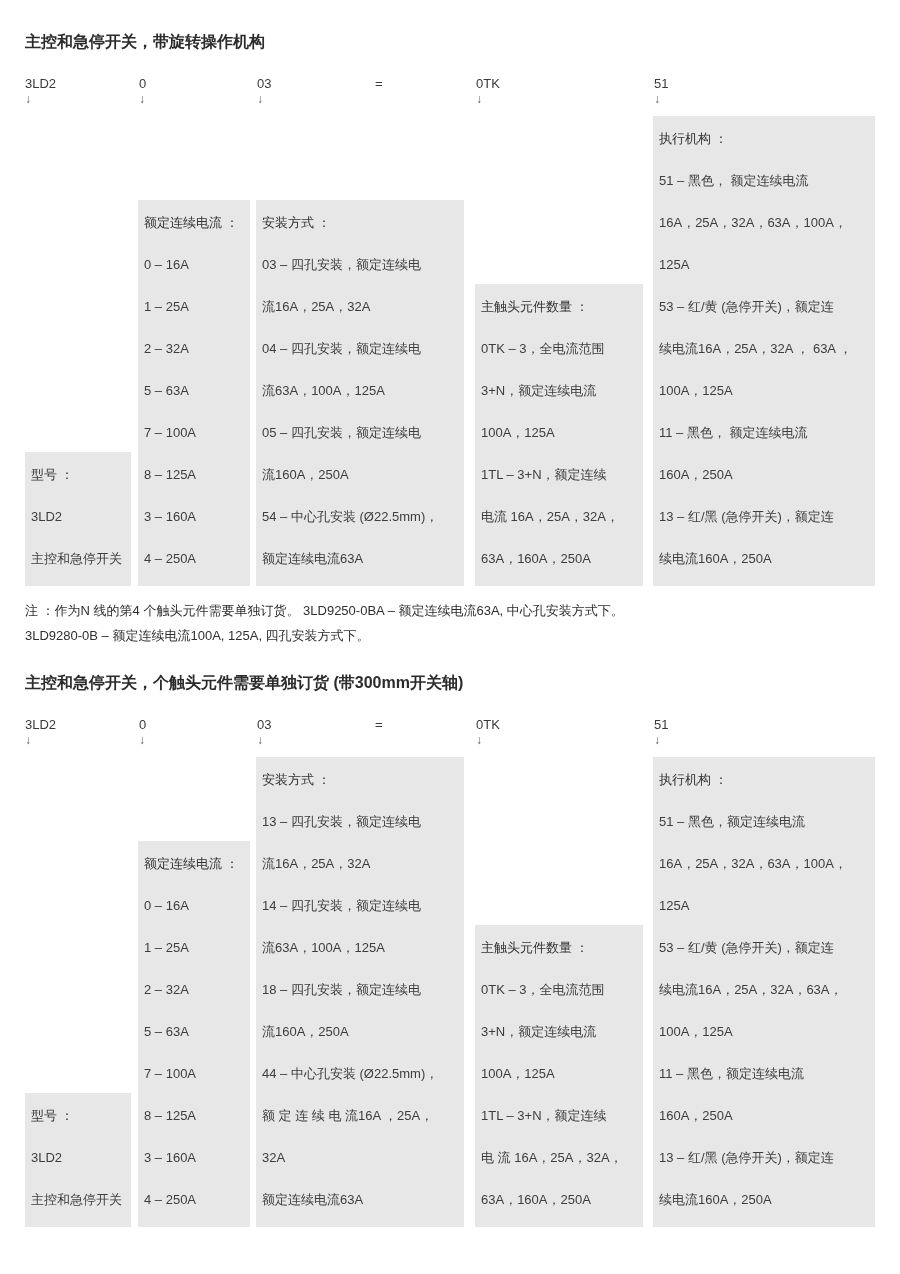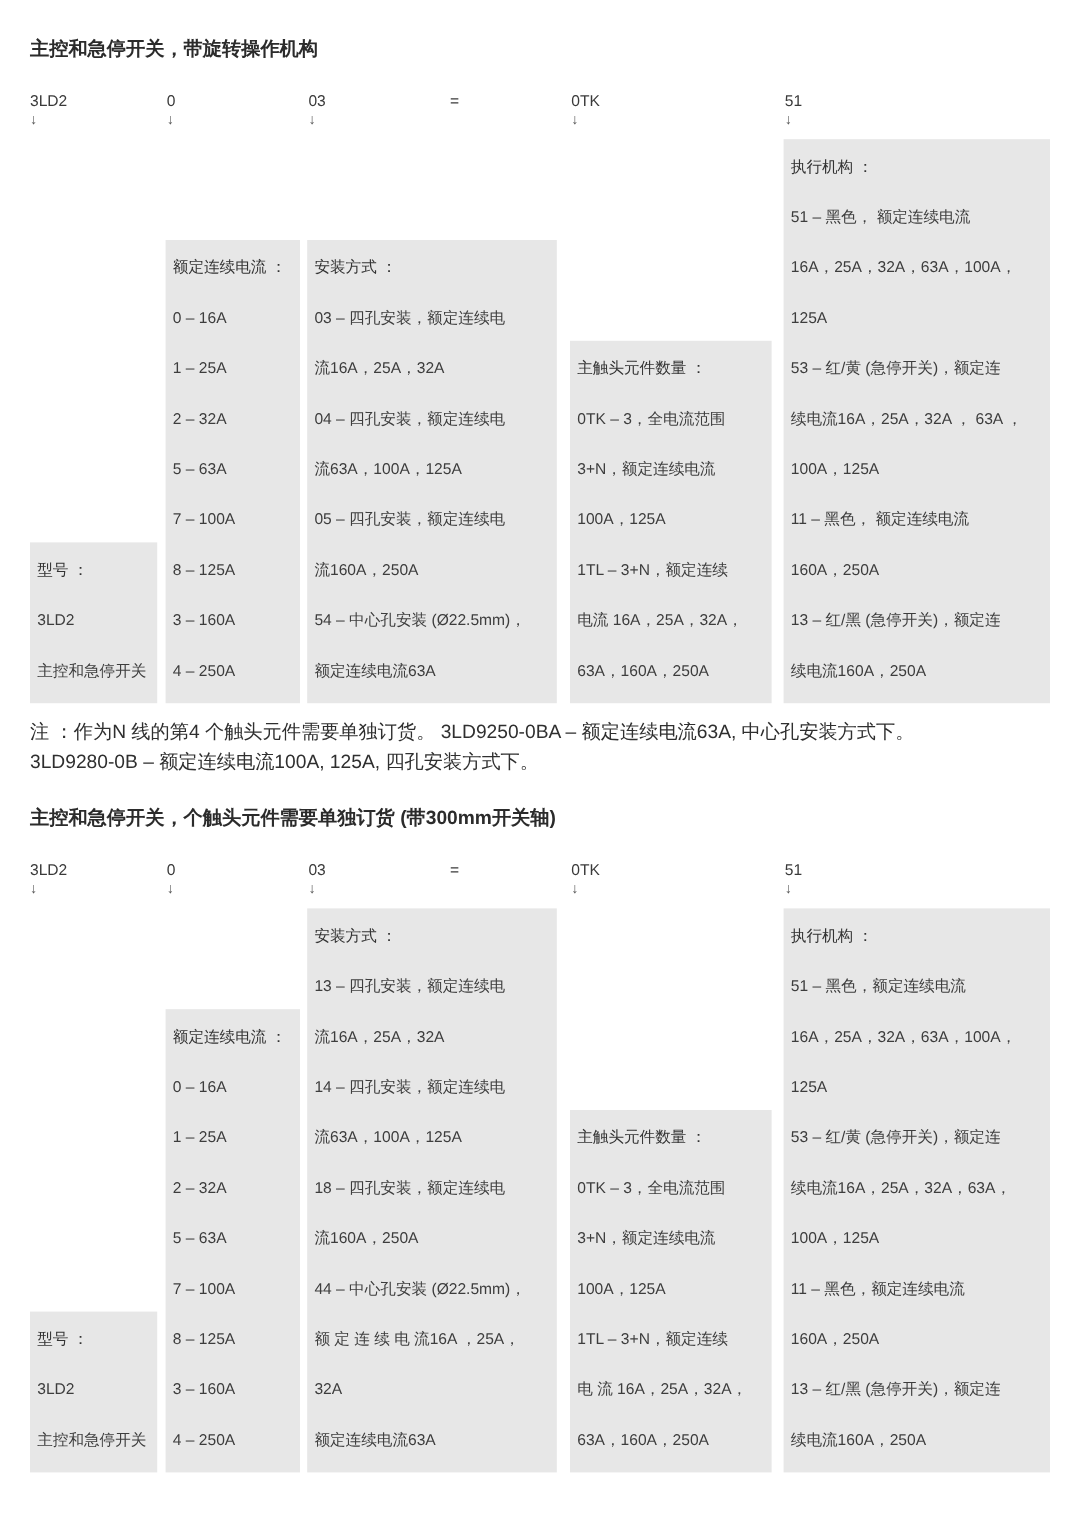--- a/index.html
+++ b/index.html
@@ -37,21 +37,21 @@
   .col {
     background: #e7e7e7;
     box-sizing: border-box;
     padding: 2px 6px 6px 6px;
     font-size: 13px;
     line-height: 42px;
     color: #3d3d3d;
   }
   .col-line { white-space: nowrap; overflow: visible; }
   .col-header { color: #333333; }
-  .notes { margin-top: 12px; font-size: 16px; color: #2f2f2f; }
+  .notes { margin-top: 12px; font-size: 13px; color: #2f2f2f; }
   .note-line { line-height: 25px; white-space: nowrap; }
 </style>
 </head>
 <body>
 
 <div id="sections">
   <section class="section">
     <h2 class="section-title">主控和急停开关，带旋转操作机构</h2>
     <div class="code-row">
         <span class="code-part" style="left: 0px;">3LD2</span>

